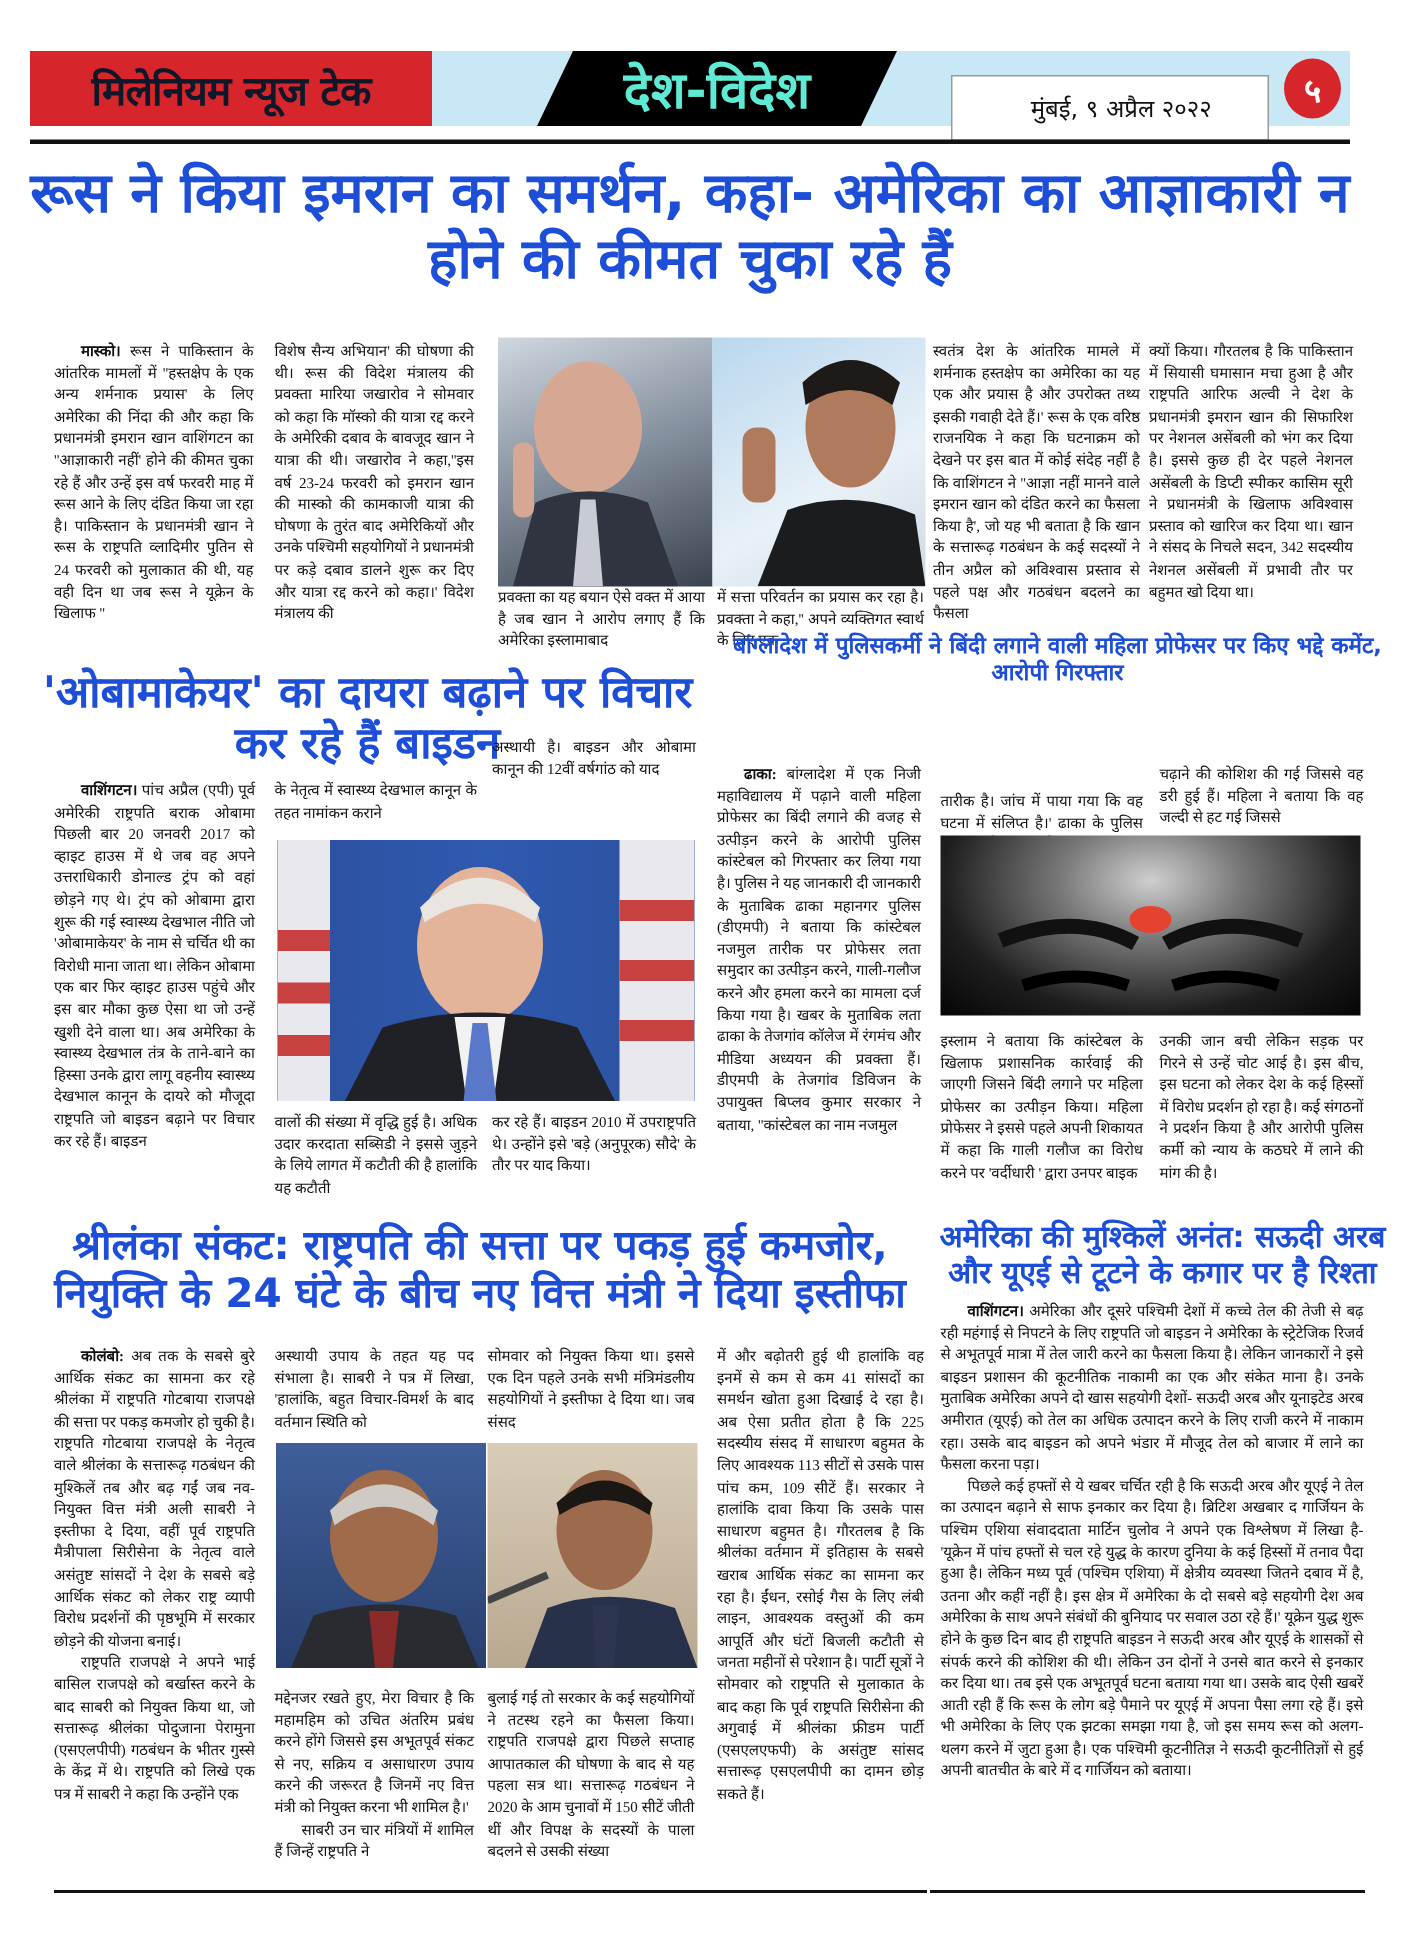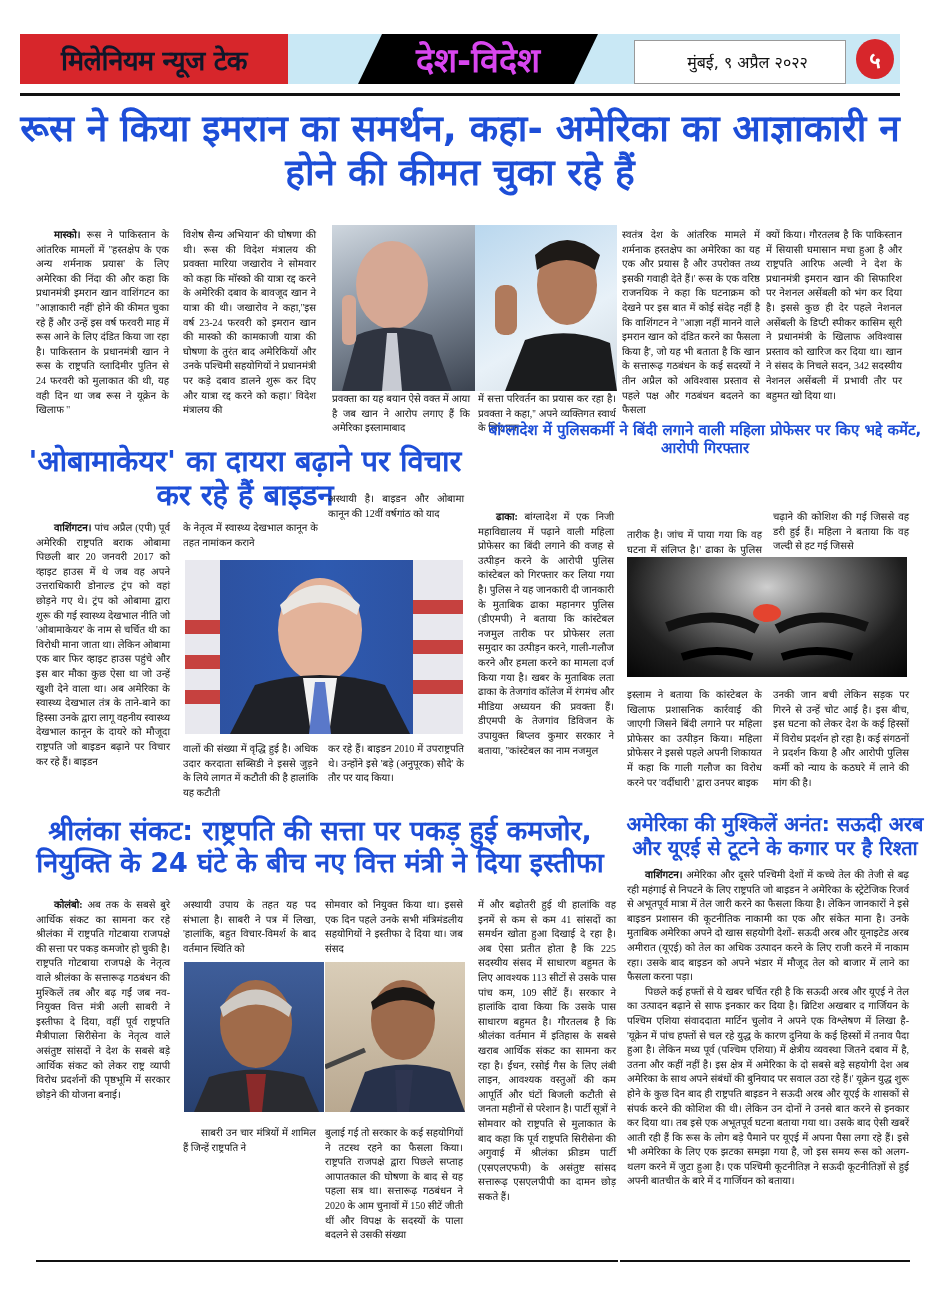--- a/index.html
+++ b/index.html
@@ -4,24 +4,24 @@
 <style>
   * { box-sizing: border-box; margin: 0; padding: 0; }
   html, body { width: 945px; height: 1296px; background: #fff; overflow: hidden; }
   body { font-family: "DejaVu Sans", sans-serif; color: #111; position: relative; }
   .abs { position: absolute; }
 
   
   .mast-bg { left: 20px; top: 34px; width: 880px; height: 50px; background: #c9e8f5; }
   .mast-red { left: 20px; top: 34px; width: 268px; height: 50px; background: #d7262b; color: #0f172a;
     font-weight: bold; font-size: 27px; display: flex; align-items: center; justify-content: center; letter-spacing: -0.5px; }
-  .mast-black { left: 358px; top: 34px; width: 240px; height: 50px; background: #000; color: #d946ef;
+  .mast-black { left: 358px; top: 34px; width: 240px; height: 50px; background: #000; color: #5eead4;
     clip-path: polygon(10% 0, 100% 0, 90% 100%, 0 100%);
     font-weight: bold; font-size: 34px; display: flex; align-items: center; justify-content: center; }
-  .mast-date { left: 634px; top: 40px; width: 212px; height: 44px; background: #fff; border: 1px solid #999;
+  .mast-date { left: 634px; top: 50px; width: 212px; height: 44px; background: #fff; border: 1px solid #999;
     font-size: 16px; display: flex; align-items: center; justify-content: center; padding-left: 15px; }
   .mast-page { left: 856px; top: 39px; width: 38px; height: 40px; border-radius: 50%; background: #d7262b; color: #fff;
     font-weight: bold; font-size: 22px; display: flex; align-items: center; justify-content: center; }
   .rule { height: 3px; background: #111; }
 
   .head { font-weight: bold; text-align: center; line-height: 1.18; color: #1d4ed8; }
   .h-main { left: 20px; top: 107px; width: 880px; font-size: 37px; }
   .h-obama { left: 20px; top: 444px; width: 450px; font-size: 29px; }
   .h-bangla { left: 470px; top: 422px; width: 470px; font-size: 15px; }
   .h-lanka { left: 20px; top: 815px; width: 600px; font-size: 27px; }
@@ -112,20 +112,21 @@
     <path d="M55 100 Q90 88 125 100" stroke="#000" stroke-width="8" fill="none"></path>
     <path d="M155 100 Q190 88 225 100" stroke="#000" stroke-width="8" fill="none"></path>
   </svg>
 </div>
 <div class="abs col" style="left:627px;top:688px;width:135px;">इस्लाम ने बताया कि कांस्टेबल के खिलाफ प्रशासनिक कार्रवाई की जाएगी जिसने बिंदी लगाने पर महिला प्रोफेसर का उत्पीड़न किया। महिला प्रोफेसर ने इससे पहले अपनी शिकायत में कहा कि गाली गलौज का विरोध करने पर 'वर्दीधारी ' द्वारा उनपर बाइक</div>
 <div class="abs col" style="left:773px;top:688px;width:136px;">उनकी जान बची लेकिन सड़क पर गिरने से उन्हें चोट आई है। इस बीच, इस घटना को लेकर देश के कई हिस्सों में विरोध प्रदर्शन हो रहा है। कई संगठनों ने प्रदर्शन किया है और आरोपी पुलिस कर्मी को न्याय के कठघरे में लाने की मांग की है।</div>
 
 <div class="abs head h-lanka">श्रीलंका संकट: राष्ट्रपति की सत्ता पर पकड़ हुई कमजोर, नियुक्ति के 24 घंटे के बीच नए वित्त मंत्री ने दिया इस्तीफा</div>
 <div class="abs col" style="left:36px;top:898px;width:134px;">
   <p><span class="dl">कोलंबो:</span><span> अब तक के सबसे बुरे आर्थिक संकट का सामना कर रहे श्रीलंका में राष्ट्रपति गोटबाया राजपक्षे की सत्ता पर पकड़ कमजोर हो चुकी है। राष्ट्रपति गोटबाया राजपक्षे के नेतृत्व वाले श्रीलंका के सत्तारूढ़ गठबंधन की मुश्किलें तब और बढ़ गईं जब नव-नियुक्त वित्त मंत्री अली साबरी ने इस्तीफा दे दिया, वहीं पूर्व राष्ट्रपति मैत्रीपाला सिरीसेना के नेतृत्व वाले असंतुष्ट सांसदों ने देश के सबसे बड़े आर्थिक संकट को लेकर राष्ट्र व्यापी विरोध प्रदर्शनों की पृष्ठभूमि में सरकार छोड़ने की योजना बनाई।</span></p>
+  <p>राष्ट्रपति राजपक्षे ने अपने भाई बासिल राजपक्षे को बर्खास्त करने के बाद साबरी को नियुक्त किया था, जो सत्तारूढ़ श्रीलंका पोदुजाना पेरामुना (एसएलपीपी) गठबंधन के भीतर गुस्से के केंद्र में थे। राष्ट्रपति को लिखे एक पत्र में साबरी ने कहा कि उन्होंने एक</p>
 </div>
 <div class="abs col" style="left:183px;top:898px;width:133px;">अस्थायी उपाय के तहत यह पद संभाला है। साबरी ने पत्र में लिखा, 'हालांकि, बहुत विचार-विमर्श के बाद वर्तमान स्थिति को</div>
 <div class="abs col" style="left:325px;top:898px;width:138px;">सोमवार को नियुक्त किया था। इससे एक दिन पहले उनके सभी मंत्रिमंडलीय सहयोगियों ने इस्तीफा दे दिया था। जब संसद</div>
 <div class="abs photo" style="left:184px;top:962px;width:140px;height:150px;background:linear-gradient(180deg,#3f5e9a 0%,#28406f 100%);">
   <svg width="140" height="150" viewBox="0 0 140 150">
     <ellipse cx="72" cy="62" rx="36" ry="44" fill="#a06b4a"></ellipse>
     <path d="M36 45 Q72 10 108 45 L105 55 Q72 30 39 55 Z" fill="#cfcac4"></path>
     <path d="M10 150 L25 115 Q72 100 120 115 L135 150 Z" fill="#2a2b30"></path>
     <path d="M62 112 L82 112 L78 150 L66 150 Z" fill="#8b2a2a"></path>
   </svg>
@@ -133,20 +134,21 @@
 <div class="abs photo" style="left:325px;top:962px;width:140px;height:150px;background:linear-gradient(180deg,#d9cdb8 0%,#b9a890 100%);">
   <svg width="140" height="150" viewBox="0 0 140 150">
     <ellipse cx="78" cy="58" rx="32" ry="40" fill="#9c6a4c"></ellipse>
     <path d="M46 40 Q78 10 110 40 L108 48 Q78 28 48 48 Z" fill="#1a1715"></path>
     <path d="M25 150 L40 110 Q80 95 125 110 L140 150 Z" fill="#27314a"></path>
     <path d="M70 108 L88 108 L84 150 L72 150 Z" fill="#2e3550"></path>
     <path d="M0 105 L40 88" stroke="#444" stroke-width="5"></path>
   </svg>
 </div>
 <div class="abs col" style="left:183px;top:1126px;width:133px;">
+  <div>मद्देनजर रखते हुए, मेरा विचार है कि महामहिम को उचित अंतरिम प्रबंध करने होंगे जिससे इस अभूतपूर्व संकट से नए, सक्रिय व असाधारण उपाय करने की जरूरत है जिनमें नए वित्त मंत्री को नियुक्त करना भी शामिल है।'</div>
   <p>साबरी उन चार मंत्रियों में शामिल हैं जिन्हें राष्ट्रपति ने</p>
 </div>
 <div class="abs col" style="left:325px;top:1126px;width:138px;">बुलाई गई तो सरकार के कई सहयोगियों ने तटस्थ रहने का फैसला किया। राष्ट्रपति राजपक्षे द्वारा पिछले सप्ताह आपातकाल की घोषणा के बाद से यह पहला सत्र था। सत्तारूढ़ गठबंधन ने 2020 के आम चुनावों में 150 सीटें जीती थीं और विपक्ष के सदस्यों के पाला बदलने से उसकी संख्या</div>
 <div class="abs col" style="left:478px;top:898px;width:138px;">में और बढ़ोतरी हुई थी हालांकि वह इनमें से कम से कम 41 सांसदों का समर्थन खोता हुआ दिखाई दे रहा है। अब ऐसा प्रतीत होता है कि 225 सदस्यीय संसद में साधारण बहुमत के लिए आवश्यक 113 सीटों से उसके पास पांच कम, 109 सीटें हैं। सरकार ने हालांकि दावा किया कि उसके पास साधारण बहुमत है। गौरतलब है कि श्रीलंका वर्तमान में इतिहास के सबसे खराब आर्थिक संकट का सामना कर रहा है। ईंधन, रसोई गैस के लिए लंबी लाइन, आवश्यक वस्तुओं की कम आपूर्ति और घंटों बिजली कटौती से जनता महीनों से परेशान है। पार्टी सूत्रों ने सोमवार को राष्ट्रपति से मुलाकात के बाद कहा कि पूर्व राष्ट्रपति सिरीसेना की अगुवाई में श्रीलंका फ्रीडम पार्टी (एसएलएफपी) के असंतुष्ट सांसद सत्तारूढ़ एसएलपीपी का दामन छोड़ सकते हैं।</div>
 <div class="abs sep" style="left:36px;top:1260px;width:582px;"></div>
 
 <div class="abs head h-us">अमेरिका की मुश्किलें अनंत: सऊदी अरब और यूएई से टूटने के कगार पर है रिश्ता</div>
 <div class="abs col" style="left:627px;top:868px;width:282px;">
   <p><span class="dl">वाशिंगटन।</span><span> अमेरिका और दूसरे पश्चिमी देशों में कच्चे तेल की तेजी से बढ़ रही महंगाई से निपटने के लिए राष्ट्रपति जो बाइडन ने अमेरिका के स्ट्रेटेजिक रिजर्व से अभूतपूर्व मात्रा में तेल जारी करने का फैसला किया है। लेकिन जानकारों ने इसे बाइडन प्रशासन की कूटनीतिक नाकामी का एक और संकेत माना है। उनके मुताबिक अमेरिका अपने दो खास सहयोगी देशों- सऊदी अरब और यूनाइटेड अरब अमीरात (यूएई) को तेल का अधिक उत्पादन करने के लिए राजी करने में नाकाम रहा। उसके बाद बाइडन को अपने भंडार में मौजूद तेल को बाजार में लाने का फैसला करना पड़ा।</span></p>
   <p>पिछले कई हफ्तों से ये खबर चर्चित रही है कि सऊदी अरब और यूएई ने तेल का उत्पादन बढ़ाने से साफ इनकार कर दिया है। ब्रिटिश अखबार द गार्जियन के पश्चिम एशिया संवाददाता मार्टिन चुलोव ने अपने एक विश्लेषण में लिखा है- 'यूक्रेन में पांच हफ्तों से चल रहे युद्ध के कारण दुनिया के कई हिस्सों में तनाव पैदा हुआ है। लेकिन मध्य पूर्व (पश्चिम एशिया) में क्षेत्रीय व्यवस्था जितने दबाव में है, उतना और कहीं नहीं है। इस क्षेत्र में अमेरिका के दो सबसे बड़े सहयोगी देश अब अमेरिका के साथ अपने संबंधों की बुनियाद पर सवाल उठा रहे हैं।' यूक्रेन युद्ध शुरू होने के कुछ दिन बाद ही राष्ट्रपति बाइडन ने सऊदी अरब और यूएई के शासकों से संपर्क करने की कोशिश की थी। लेकिन उन दोनों ने उनसे बात करने से इनकार कर दिया था। तब इसे एक अभूतपूर्व घटना बताया गया था। उसके बाद ऐसी खबरें आती रही हैं कि रूस के लोग बड़े पैमाने पर यूएई में अपना पैसा लगा रहे हैं। इसे भी अमेरिका के लिए एक झटका समझा गया है, जो इस समय रूस को अलग-थलग करने में जुटा हुआ है। एक पश्चिमी कूटनीतिज्ञ ने सऊदी कूटनीतिज्ञों से हुई अपनी बातचीत के बारे में द गार्जियन को बताया।</p>

